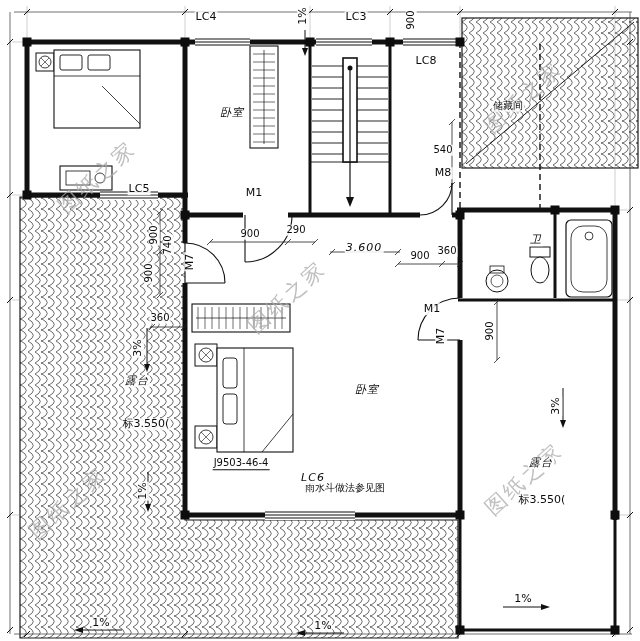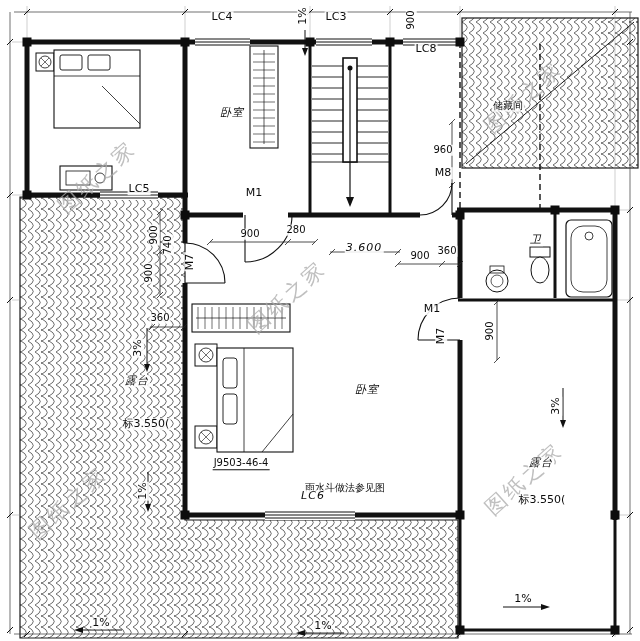--- a/index.html
+++ b/index.html
@@ -341,51 +341,51 @@
     <rect x="610.5" y="625.5" width="9" height="9"></rect>
   </g>
 </svg>
 
 <span class="wm" style="left:97px;top:177px">图纸之家</span>
 <span class="wm" style="left:523px;top:97px">图纸之家</span>
 <span class="wm" style="left:287px;top:297px">图纸之家</span>
 <span class="wm" style="left:68px;top:503px">图纸之家</span>
 <span class="wm" style="left:524px;top:479px">图纸之家</span>
 
-<span class="lbl" style="left:222px;top:17px">LC4</span>
+<span class="lbl" style="left:206px;top:17px">LC4</span>
 <span class="lbl v" style="left:303px;top:16px">1%</span>
-<span class="lbl" style="left:336px;top:17px">LC3</span>
+<span class="lbl" style="left:356px;top:17px">LC3</span>
 <span class="lbl v sm" style="left:411px;top:20px">900</span>
-<span class="lbl" style="left:426px;top:49px">LC8</span>
+<span class="lbl" style="left:426px;top:61px">LC8</span>
 <span class="lbl big" style="left:232px;top:113px">卧室</span>
 <span class="lbl sm" style="left:508px;top:106px">储藏间</span>
-<span class="lbl sm" style="left:443px;top:150px">960</span>
+<span class="lbl sm" style="left:443px;top:150px">540</span>
 <span class="lbl" style="left:139px;top:189px">LC5</span>
 <span class="lbl" style="left:254px;top:193px">M1</span>
 <span class="lbl" style="left:443px;top:173px">M8</span>
 <span class="lbl v sm" style="left:154px;top:235px">900</span>
 <span class="lbl v sm" style="left:168px;top:245px">740</span>
 <span class="lbl v sm" style="left:149px;top:273px">900</span>
 <span class="lbl sm" style="left:250px;top:234px">900</span>
-<span class="lbl sm" style="left:296px;top:230px">280</span>
+<span class="lbl sm" style="left:296px;top:230px">290</span>
 <span class="lbl big" style="left:364px;top:248px">3.600</span>
 <span class="lbl sm" style="left:420px;top:256px">900</span>
 <span class="lbl sm" style="left:447px;top:251px">360</span>
 <span class="lbl big" style="left:536px;top:240px">卫</span>
 <span class="lbl v" style="left:190px;top:262px">M7</span>
 <span class="lbl" style="left:432px;top:309px">M1</span>
 <span class="lbl v" style="left:441px;top:336px">M7</span>
 <span class="lbl v sm" style="left:490px;top:331px">900</span>
 <span class="lbl sm" style="left:160px;top:318px">360</span>
 <span class="lbl v" style="left:138px;top:348px">3%</span>
 <span class="lbl big" style="left:137px;top:381px">露台</span>
 <span class="lbl" style="left:146px;top:424px">标3.550(</span>
 <span class="lbl sm u" style="left:241px;top:464px">J9503-46-4</span>
 <span class="lbl sm" style="left:345px;top:488px">雨水斗做法参见图</span>
-<span class="lbl big" style="left:313px;top:496px">LC6</span>
+<span class="lbl big" style="left:313px;top:478px">LC6</span>
 <span class="lbl v" style="left:143px;top:491px">1%</span>
 <span class="lbl big" style="left:367px;top:390px">卧室</span>
 <span class="lbl big" style="left:541px;top:463px">露台</span>
 <span class="lbl" style="left:542px;top:500px">标3.550(</span>
 <span class="lbl v" style="left:556px;top:406px">3%</span>
 <span class="lbl" style="left:101px;top:623px">1%</span>
 <span class="lbl" style="left:323px;top:626px">1%</span>
 <span class="lbl" style="left:523px;top:599px">1%</span>
 
 </div>

